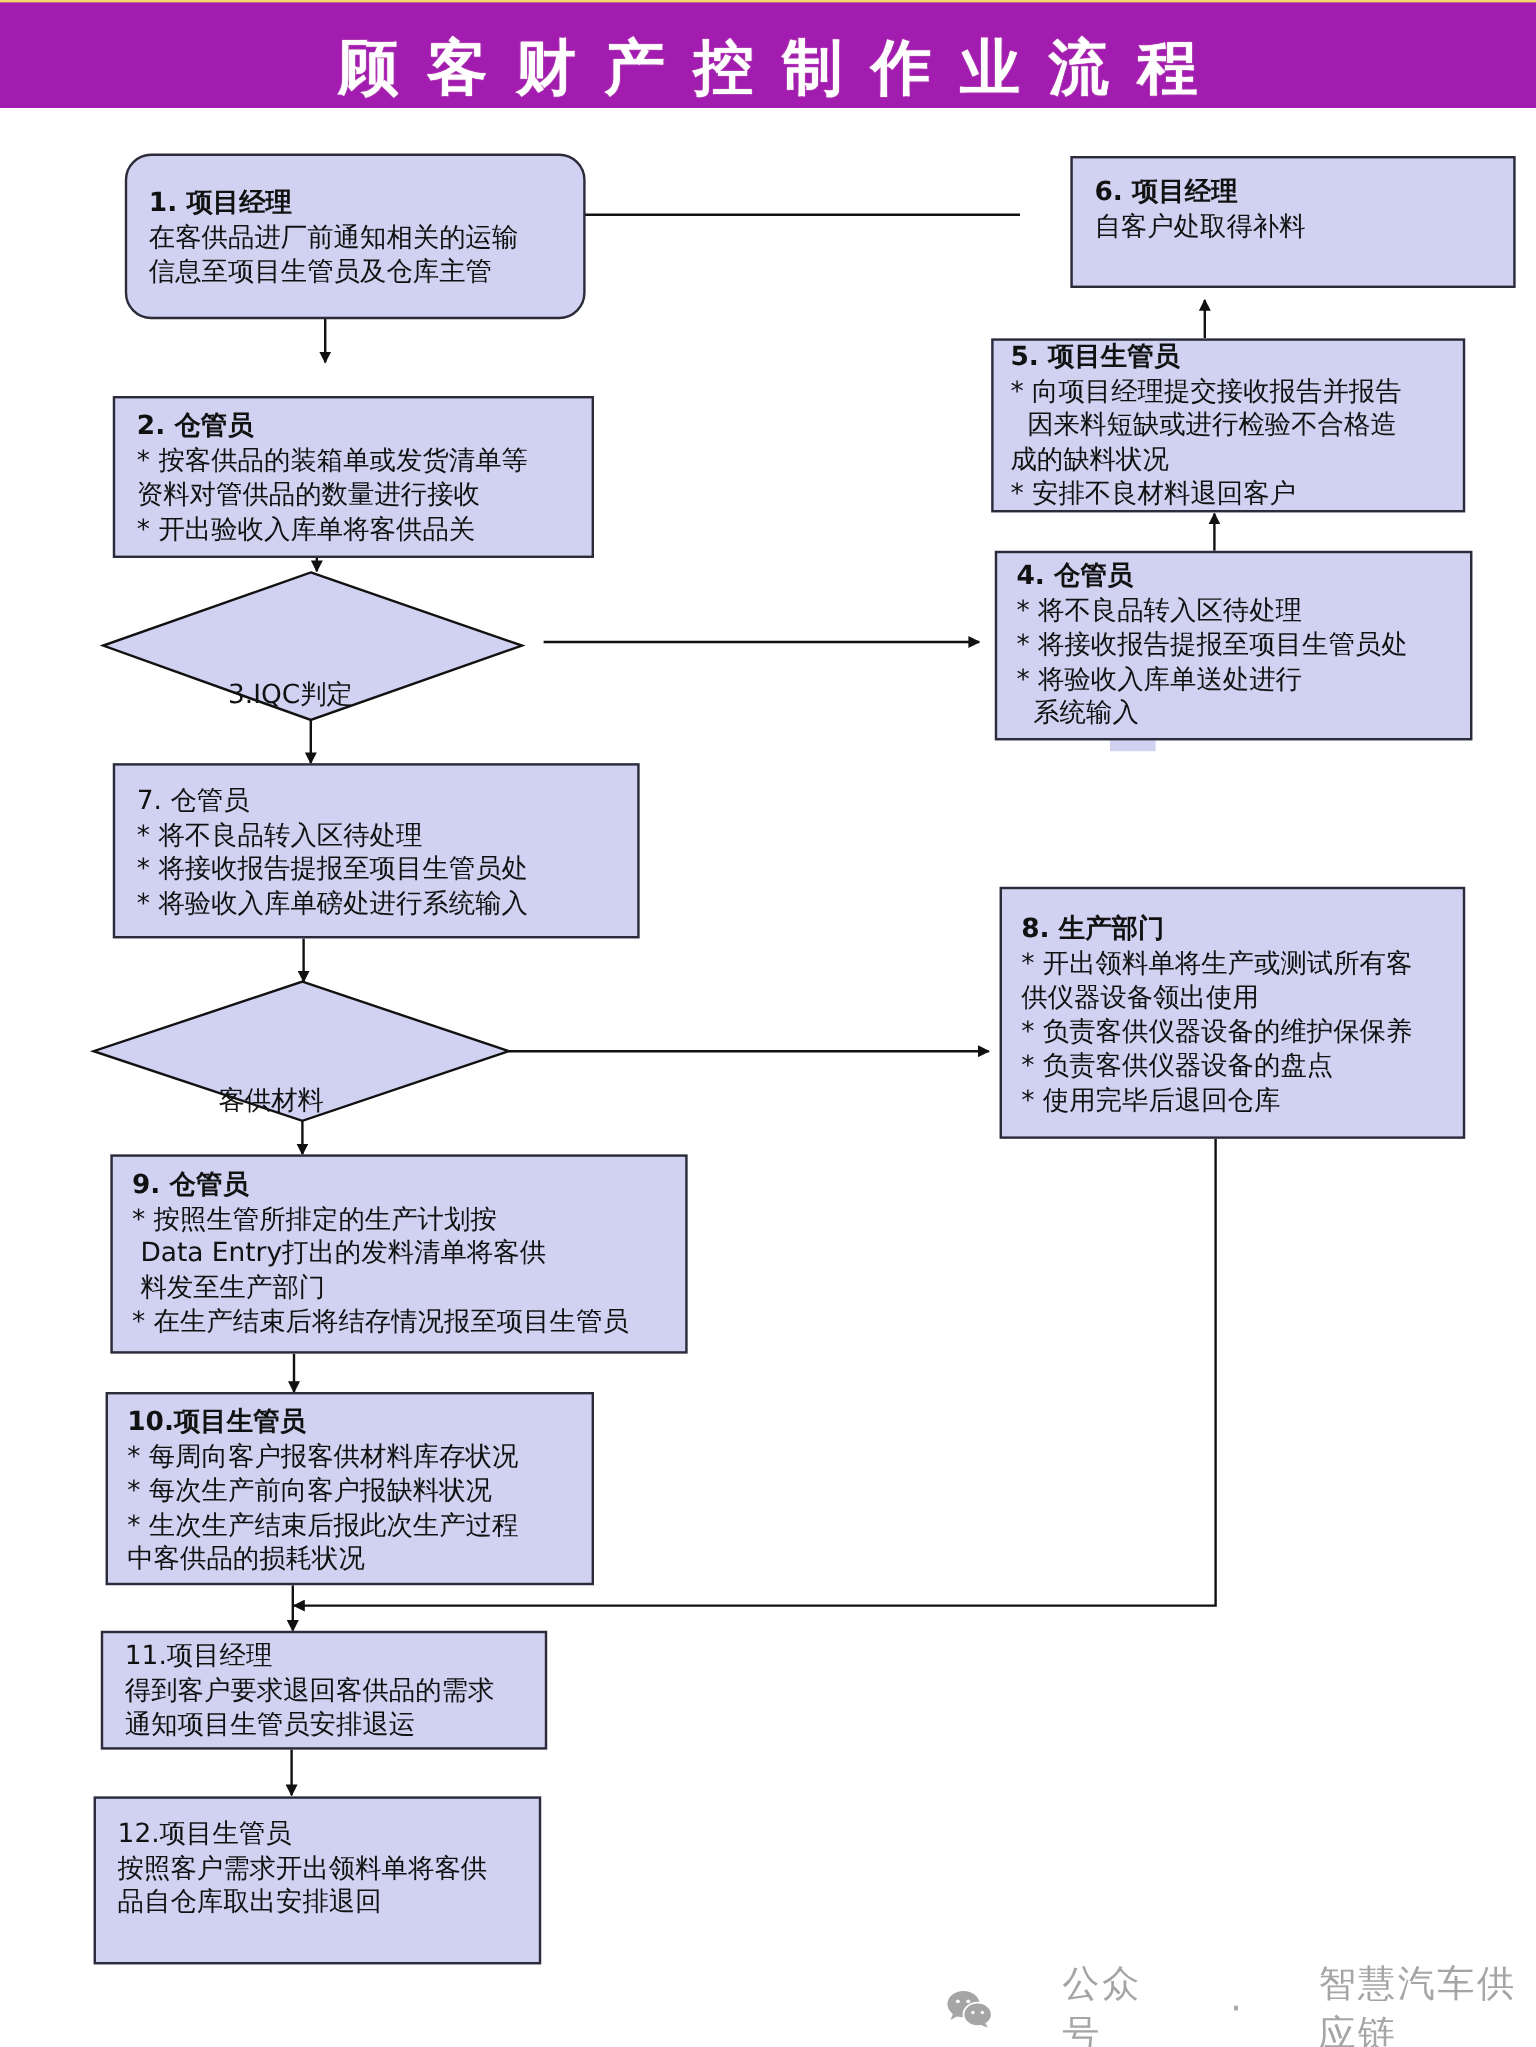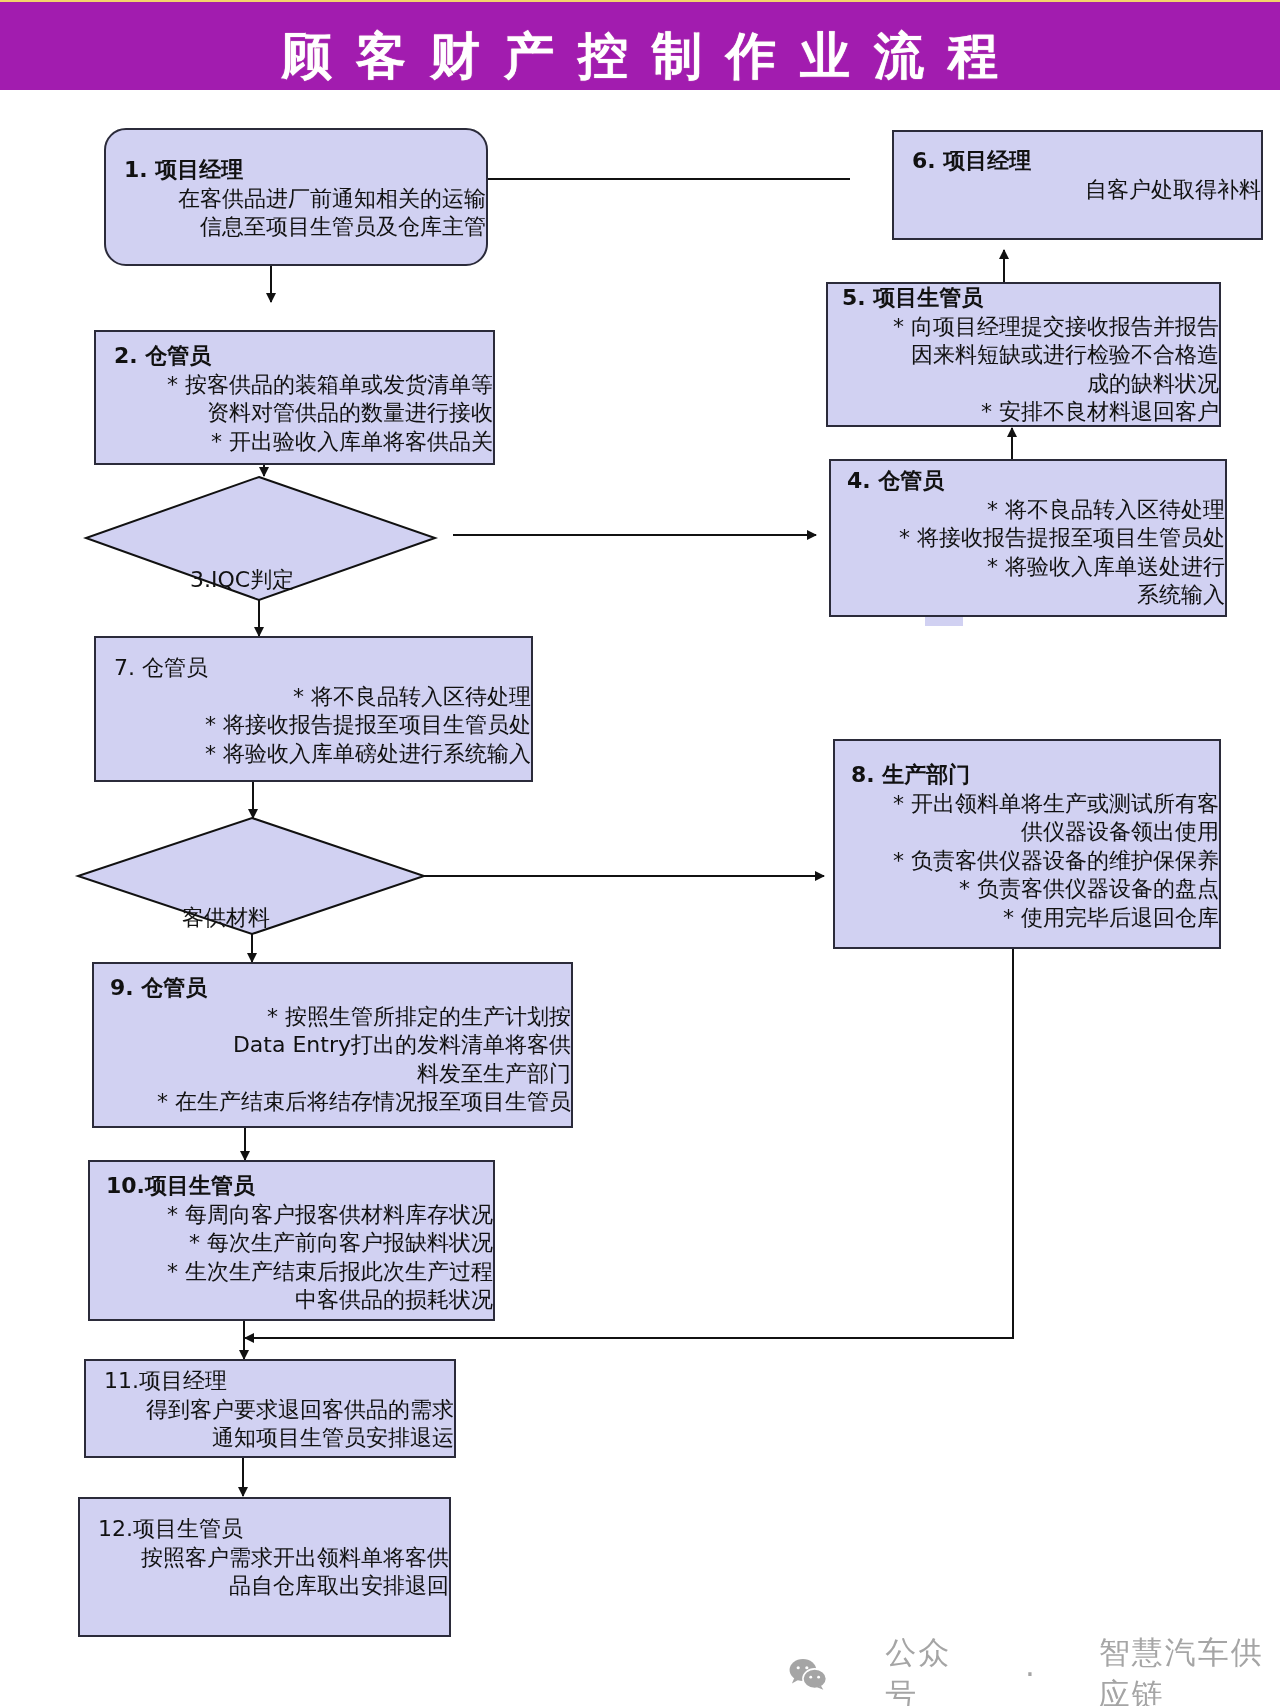--- a/index.html
+++ b/index.html
@@ -18,21 +18,21 @@
     padding-left: 24px; text-shadow: 0 0 1px #fff8e0;
   }
   svg.connectors { position: absolute; left: 0; top: 0; }
   .node {
     position: absolute; box-sizing: border-box; background: #d1d1f2;
     border: 2.5px solid #2b2b3a; padding: 0 0 0 18px; font-size: 22px; line-height: 28.5px;
   }
   .node.rounded { border-radius: 22px; }
   .node .head { font-weight: bold; }
   .node .head.plain { font-weight: normal; }
-  .node .line { white-space: pre; text-align: right; }
+  .node .line { white-space: pre; }
   .diamond-text {
     position: absolute; font-size: 22px; line-height: 28px; white-space: pre;
   }
   .watermark {
     position: absolute; left: 788px; top: 1632px; display: flex; align-items: center;
     color: #a5a5a5; font-size: 31px; letter-spacing: 2px; gap: 48px;
   }
   .wechat-icon { width: 50px; height: 42px; margin-right: 10px; position: relative; }
 </style>
 </head>

